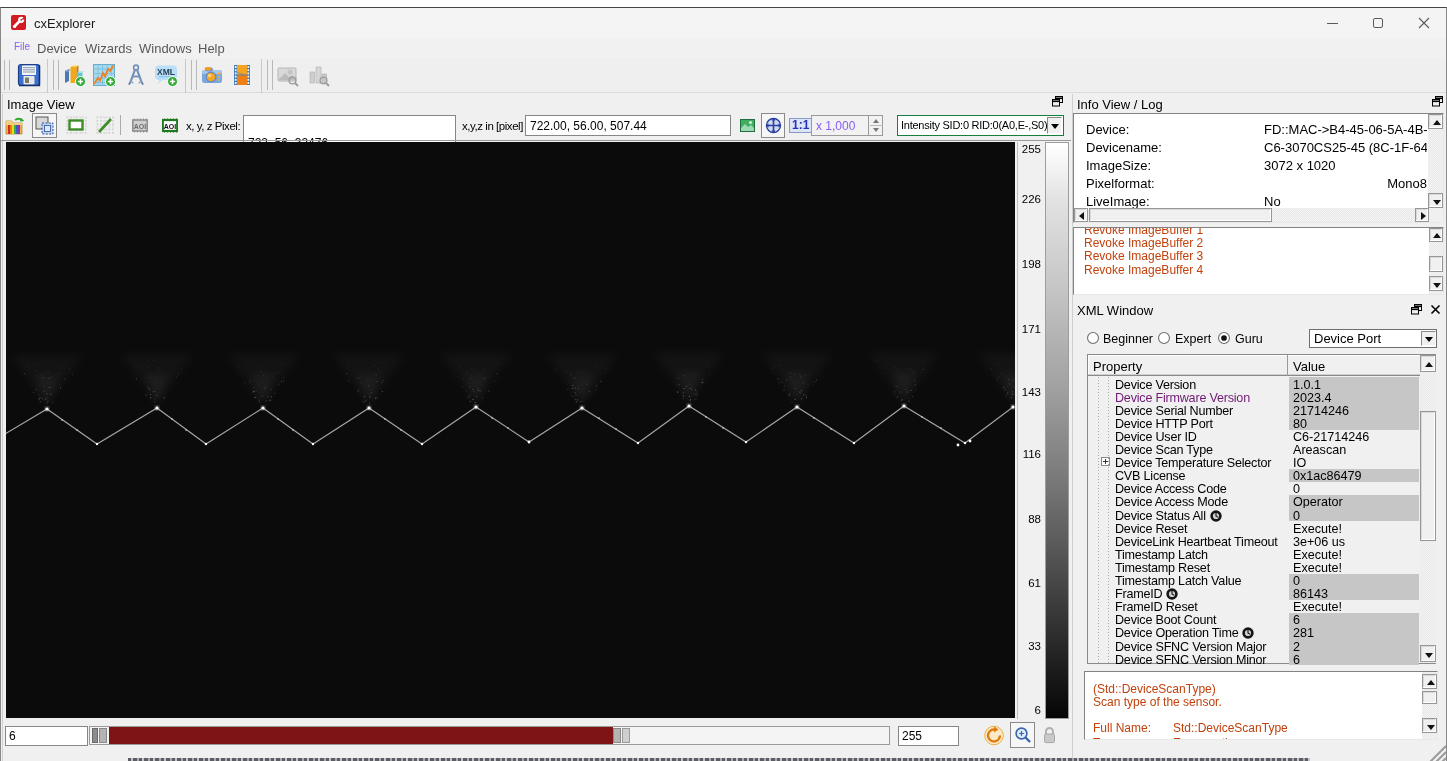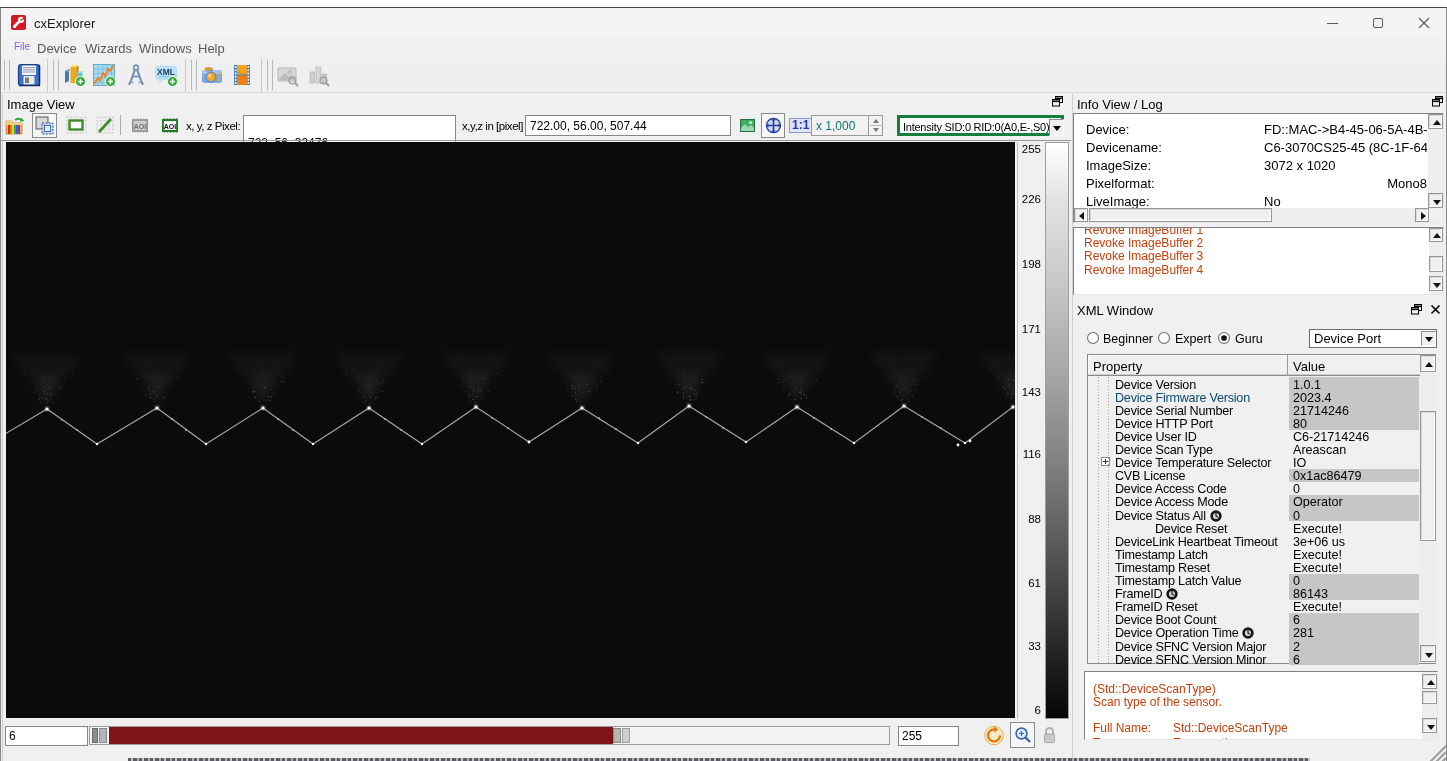--- a/index.html
+++ b/index.html
@@ -219,28 +219,28 @@
 <circle cx="10.5" cy="3.5" r="1.6" fill="#cfeedd"></circle>
 </svg>
       <div class="abs" style="left:760px;top:105px;width:24px;height:25px;background:#f6f6f6;border:1px solid #8a8a8a;"></div>
 <svg class="abs" style="left:764px;top:109px;" width="17" height="17" viewBox="0 0 17 17">
 <circle cx="8.5" cy="8.5" r="7" fill="#cdd9ef" stroke="#2a3f9f" stroke-width="1.4"></circle>
 <path d="M8.5 1 V16 M1 8.5 H16" stroke="#2a3f9f" stroke-width="1.6"></path>
 <path d="M8.5 1 l-2 2.5 h4 Z M8.5 16 l-2 -2.5 h4 Z M1 8.5 l2.5 -2 v4 Z M16 8.5 l-2.5 -2 v4 Z" fill="#2a3f9f"></path>
 </svg>
       <div class="abs" style="left:788px;top:110px;font-size:12px;font-weight:bold;color:#2233bb;background:#dde4f5;border:1px solid #8899cc;padding:0 2px;height:15px;line-height:13px;">1:1</div>
       <div class="abs" style="left:810px;top:107px;width:72px;height:21px;background:#f2f2f2;border:1px solid #9a9a9a;">
-<div style="position:absolute;left:4px;top:3px;font-size:12px;color:#0f766e;">x 1,000</div>
+<div style="position:absolute;left:4px;top:3px;font-size:12px;color:#8b5cf6;">x 1,000</div>
 <div class="abs" style="left:56px;top:0;width:15px;height:19px;border-left:1px solid #9a9a9a;">
 <div class="arr" style="left:4px;top:3px;border-left:3.5px solid transparent;border-right:3.5px solid transparent;border-bottom:4px solid #777;"></div>
 <div class="abs" style="left:1px;top:9px;width:13px;height:1px;background:#bbb;"></div>
 <div class="arr" style="left:4px;top:12px;border-left:3.5px solid transparent;border-right:3.5px solid transparent;border-top:4px solid #777;"></div>
 </div>
       </div>
-      <div class="abs" style="left:896px;top:107px;width:167px;height:21px;background:#fff;border:3px solid #15803d;">
+      <div class="abs" style="left:896px;top:107px;width:167px;height:21px;background:#fff;border:1px solid #15803d;">
 <div style="position:absolute;left:3px;top:3px;font-size:11px;letter-spacing:-0.25px;color:#000;white-space:nowrap;">Intensity SID:0 RID:0(A0,E-,S0)</div>
 <div class="sbbtn" style="left:149px;top:1px;width:15px;height:17px;"></div>
 <div class="arr" style="left:153px;top:8px;border-left:4px solid transparent;border-right:4px solid transparent;border-top:5px solid #000;"></div>
 </div>
     </div>
 
   <div class="abs" style="left:0;top:132px;width:1070px;height:1px;background:#9a9a9a;"></div>
 
   <div class="abs" style="left:5px;top:134px;width:1009px;height:576px;background:#0b0b0b;">
     <svg width="1009" height="576" viewBox="0 0 1009 576">
@@ -924,21 +924,21 @@
   <div id="proptable">
       <div class="abs" style="left:1086px;top:346px;width:349px;height:310px;background:#f0f0f0;border:1px solid #8a8a8a;"></div>
       <div class="abs" style="left:1087px;top:347px;width:347px;height:21px;background:#f0f0f0;border-bottom:1px solid #8a8a8a;box-shadow:inset -1px -1px 0 #cfcfcf, inset 1px 1px 0 #fff;"></div>
       <div class="abs t13" style="left:1092px;top:351px;">Property</div>
       <div class="abs" style="left:1286px;top:347px;width:1px;height:21px;background:#9a9a9a;"></div>
       <div class="abs t13" style="left:1292px;top:351px;text-align:right;">Value</div>
       <div class="abs" style="left:1288px;top:369.0px;width:130px;height:13.3px;background:#c6c6c6;"></div>
       <div class="abs" style="left:1114px;top:369.5px;font-size:12.6px;letter-spacing:-0.22px;color:#000;white-space:nowrap;">Device Version</div>
       <div class="abs" style="left:1292px;top:369.5px;font-size:12.6px;color:#000;white-space:nowrap;">1.0.1</div>
       <div class="abs" style="left:1288px;top:382.1px;width:130px;height:13.3px;background:#c6c6c6;"></div>
-      <div class="abs" style="left:1114px;top:382.6px;font-size:12.6px;letter-spacing:-0.22px;color:#0c4a6e;white-space:nowrap;">Device Firmware Version</div>
+      <div class="abs" style="left:1114px;top:382.6px;font-size:12.6px;letter-spacing:-0.22px;color:#701a75;white-space:nowrap;">Device Firmware Version</div>
       <div class="abs" style="left:1292px;top:382.6px;font-size:12.6px;color:#000;white-space:nowrap;">2023.4</div>
       <div class="abs" style="left:1288px;top:395.2px;width:130px;height:13.3px;background:#c6c6c6;"></div>
       <div class="abs" style="left:1114px;top:395.7px;font-size:12.6px;letter-spacing:-0.22px;color:#000;white-space:nowrap;">Device Serial Number</div>
       <div class="abs" style="left:1292px;top:395.7px;font-size:12.6px;color:#000;white-space:nowrap;">21714246</div>
       <div class="abs" style="left:1288px;top:408.3px;width:130px;height:13.3px;background:#c6c6c6;"></div>
       <div class="abs" style="left:1114px;top:408.8px;font-size:12.6px;letter-spacing:-0.22px;color:#000;white-space:nowrap;">Device HTTP Port</div>
       <div class="abs" style="left:1292px;top:408.8px;font-size:12.6px;color:#000;white-space:nowrap;">80</div>
       <div class="abs" style="left:1114px;top:421.9px;font-size:12.6px;letter-spacing:-0.22px;color:#000;white-space:nowrap;">Device User ID</div>
       <div class="abs" style="left:1292px;top:421.9px;font-size:12.6px;color:#000;white-space:nowrap;">C6-21714246</div>
       <div class="abs" style="left:1114px;top:435.0px;font-size:12.6px;letter-spacing:-0.22px;color:#000;white-space:nowrap;">Device Scan Type</div>
@@ -957,21 +957,21 @@
       <div class="abs" style="left:1288px;top:486.9px;width:130px;height:13.3px;background:#c6c6c6;"></div>
       <div class="abs" style="left:1114px;top:487.4px;font-size:12.6px;letter-spacing:-0.22px;color:#000;white-space:nowrap;">Device Access Mode</div>
       <div class="abs" style="left:1292px;top:487.4px;font-size:12.6px;color:#000;white-space:nowrap;">Operator</div>
       <div class="abs" style="left:1288px;top:500.0px;width:130px;height:13.3px;background:#c6c6c6;"></div>
       <div class="abs" style="left:1114px;top:500.5px;font-size:12.6px;letter-spacing:-0.22px;color:#000;white-space:nowrap;">Device Status All<svg style="vertical-align:-2px;margin-left:4px;" width="12" height="12" viewBox="0 0 12 12">
           <circle cx="6" cy="6" r="5.7" fill="#151515"></circle>
           <circle cx="6" cy="6" r="3.1" fill="#cfcfcf"></circle>
           <path d="M6 2.9 V6 L8.3 7.4" stroke="#111" stroke-width="1.1" fill="none"></path>
         </svg></div>
       <div class="abs" style="left:1292px;top:500.5px;font-size:12.6px;color:#000;white-space:nowrap;">0</div>
-      <div class="abs" style="left:1114px;top:513.6px;font-size:12.6px;letter-spacing:-0.22px;color:#000;white-space:nowrap;margin-left:40px;">Device Reset</div>
+      <div class="abs" style="left:1114px;top:513.6px;font-size:12.6px;letter-spacing:-0.22px;color:#000;white-space:nowrap;">Device Reset</div>
       <div class="abs" style="left:1292px;top:513.6px;font-size:12.6px;color:#000;white-space:nowrap;">Execute!</div>
       <div class="abs" style="left:1114px;top:526.7px;font-size:12.6px;letter-spacing:-0.22px;color:#000;white-space:nowrap;">DeviceLink Heartbeat Timeout</div>
       <div class="abs" style="left:1292px;top:526.7px;font-size:12.6px;color:#000;white-space:nowrap;">3e+06 us</div>
       <div class="abs" style="left:1114px;top:539.8px;font-size:12.6px;letter-spacing:-0.22px;color:#000;white-space:nowrap;">Timestamp Latch</div>
       <div class="abs" style="left:1292px;top:539.8px;font-size:12.6px;color:#000;white-space:nowrap;">Execute!</div>
       <div class="abs" style="left:1114px;top:552.9px;font-size:12.6px;letter-spacing:-0.22px;color:#000;white-space:nowrap;">Timestamp Reset</div>
       <div class="abs" style="left:1292px;top:552.9px;font-size:12.6px;color:#000;white-space:nowrap;">Execute!</div>
       <div class="abs" style="left:1288px;top:565.5px;width:130px;height:13.3px;background:#c6c6c6;"></div>
       <div class="abs" style="left:1114px;top:566.0px;font-size:12.6px;letter-spacing:-0.22px;color:#000;white-space:nowrap;">Timestamp Latch Value</div>
       <div class="abs" style="left:1292px;top:566.0px;font-size:12.6px;color:#000;white-space:nowrap;">0</div>

